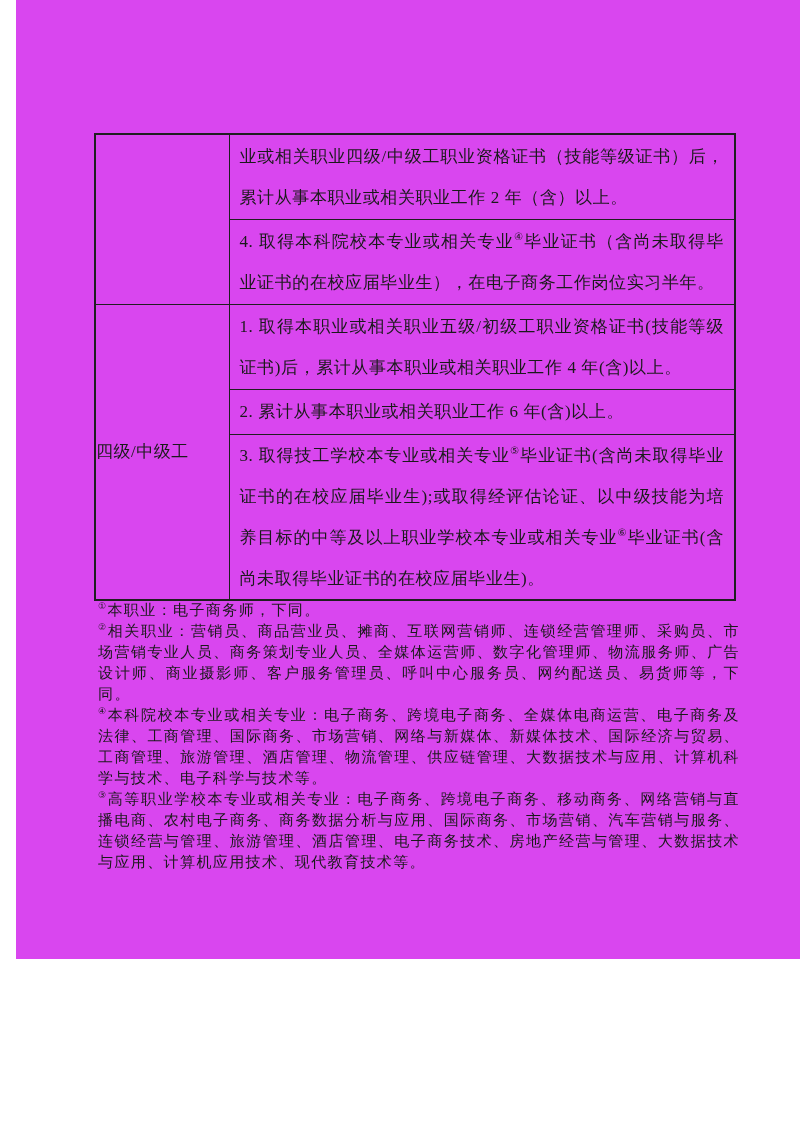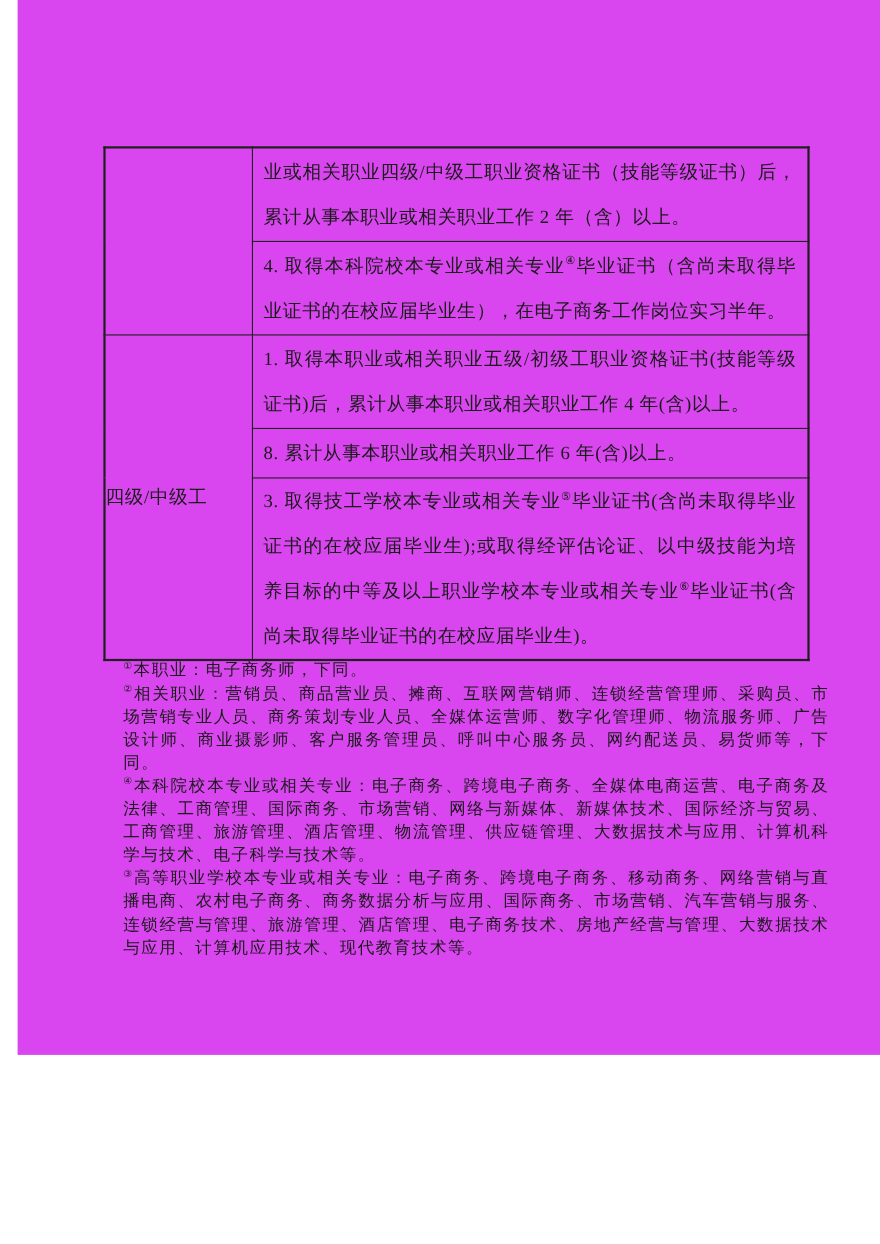--- a/index.html
+++ b/index.html
@@ -45,21 +45,21 @@
   .h85 { height: 85px; }
   .h45 { height: 45px; }
   .h164 { height: 164px; }
   sup {
     font-size: 0.6em;
     vertical-align: super;
     line-height: 0;
   }
   .footnotes {
     position: absolute;
-    left: 96px; top: 600px;
+    left: 82px; top: 600px;
     width: 642px;
     font-size: 15px;
     line-height: 21px;
     letter-spacing: 1.4px;
     text-align: justify;
   }
   .footnotes p { margin: 0; }
 </style>
 </head>
 <body>
@@ -73,21 +73,21 @@
         <td class="req-cell h85">业或相关职业四级/中级工职业资格证书（技能等级证书）后，累计从事本职业或相关职业工作 2 年（含）以上。</td>
       </tr>
       <tr>
         <td class="req-cell h85">4. 取得本科院校本专业或相关专业<sup>④</sup>毕业证书（含尚未取得毕业证书的在校应届毕业生），在电子商务工作岗位实习半年。</td>
       </tr>
       <tr>
         <td class="level-cell" rowspan="3">四级/中级工</td>
         <td class="req-cell h85">1. 取得本职业或相关职业五级/初级工职业资格证书(技能等级证书)后，累计从事本职业或相关职业工作 4 年(含)以上。</td>
       </tr>
       <tr>
-        <td class="req-cell h45">8. 累计从事本职业或相关职业工作 6 年(含)以上。</td>
+        <td class="req-cell h45">2. 累计从事本职业或相关职业工作 6 年(含)以上。</td>
       </tr>
       <tr>
         <td class="req-cell h164">3. 取得技工学校本专业或相关专业<sup>⑤</sup>毕业证书(含尚未取得毕业证书的在校应届毕业生);或取得经评估论证、以中级技能为培养目标的中等及以上职业学校本专业或相关专业<sup>⑥</sup>毕业证书(含尚未取得毕业证书的在校应届毕业生)。</td>
       </tr>
     </tbody>
   </table>
 
   <div class="footnotes">
     <p><sup>①</sup>本职业：电子商务师，下同。</p>
     <p><sup>②</sup>相关职业：营销员、商品营业员、摊商、互联网营销师、连锁经营管理师、采购员、市场营销专业人员、商务策划专业人员、全媒体运营师、数字化管理师、物流服务师、广告设计师、商业摄影师、客户服务管理员、呼叫中心服务员、网约配送员、易货师等，下同。</p>

